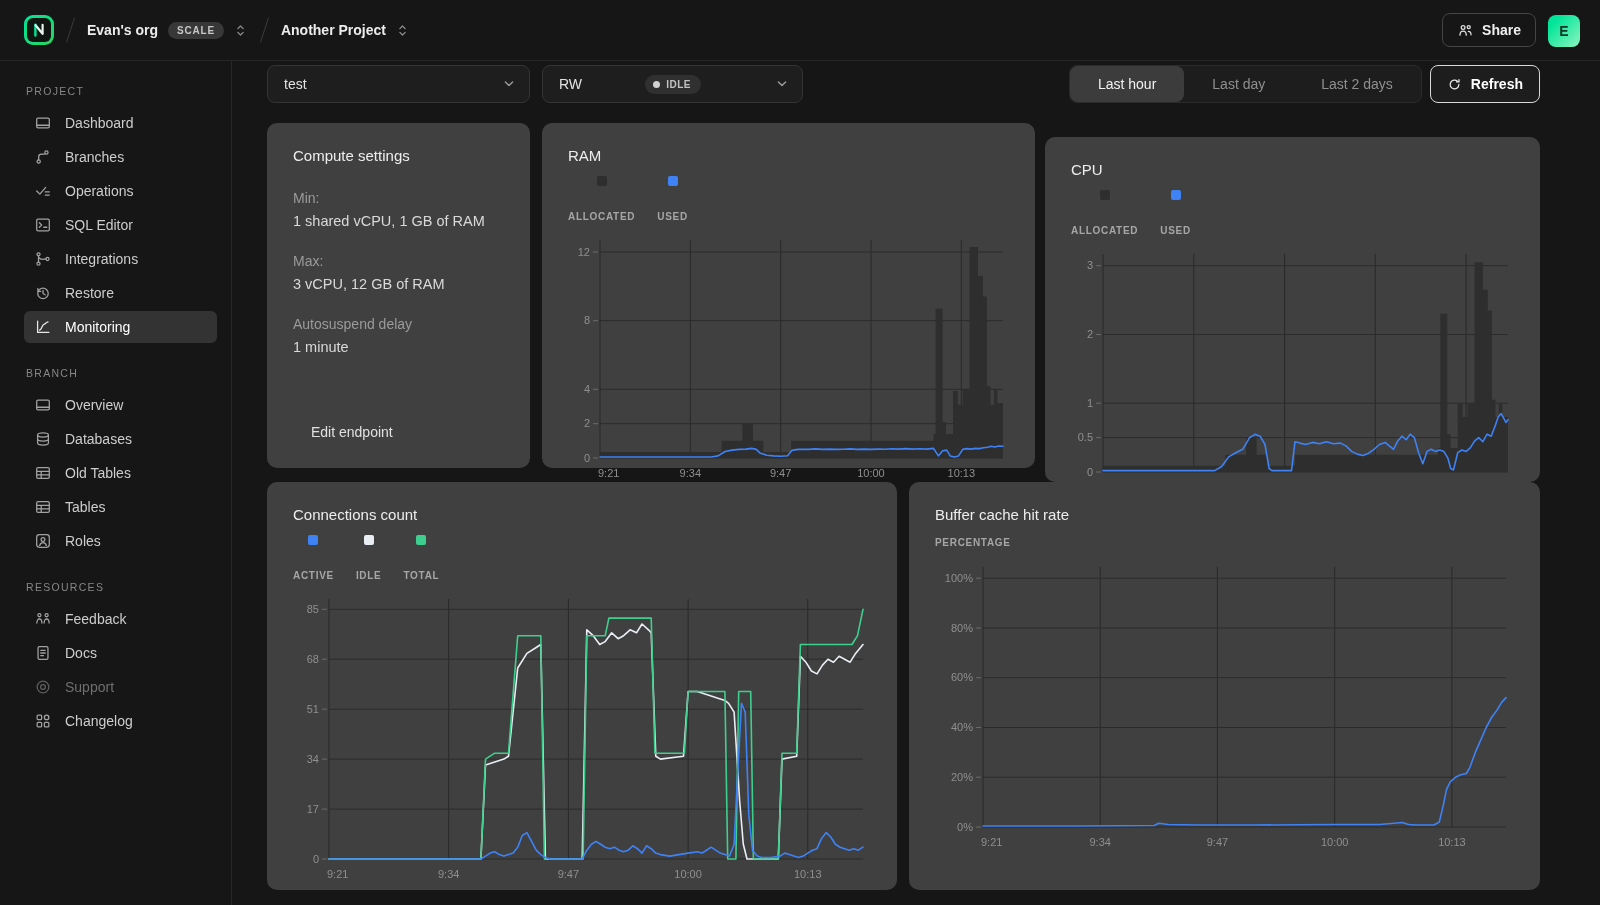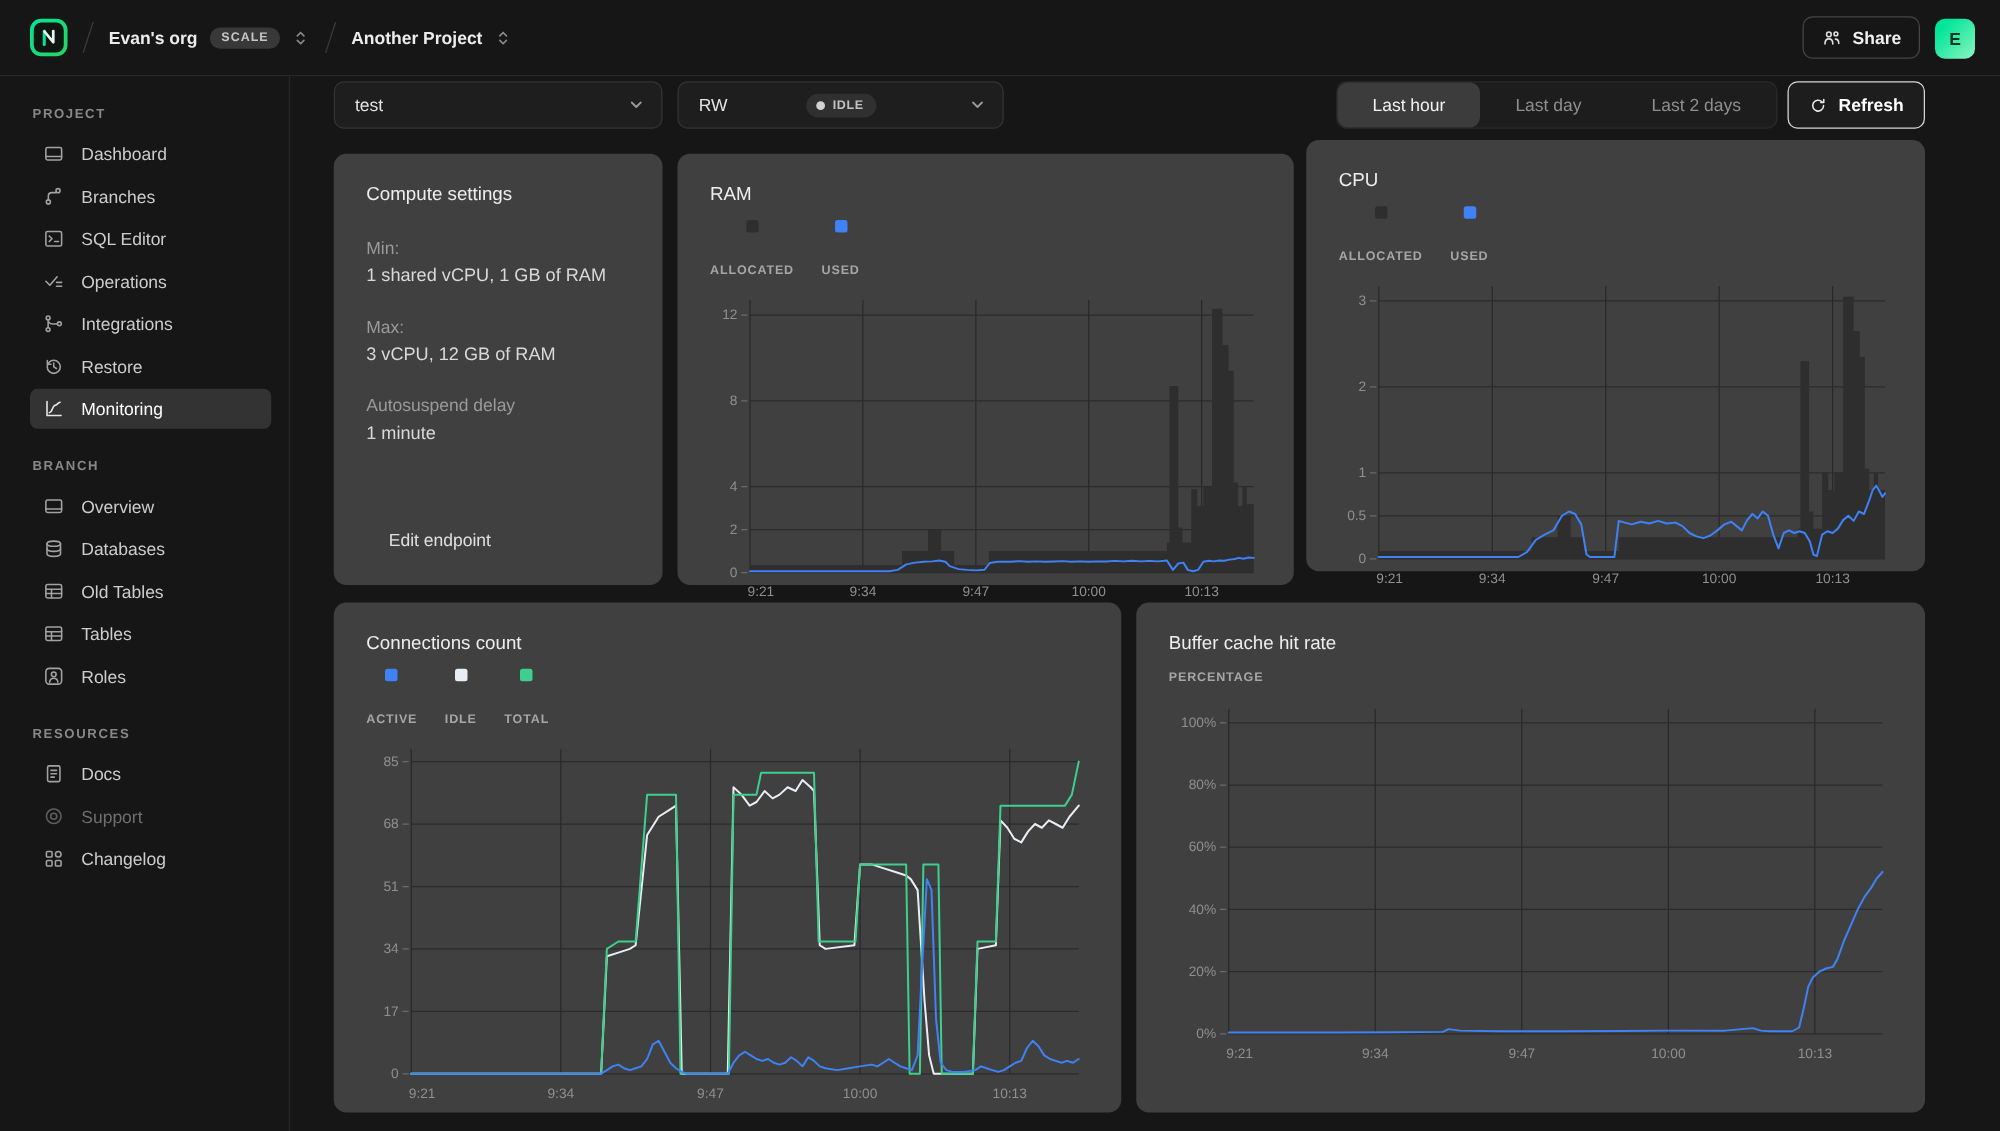--- a/index.html
+++ b/index.html
@@ -28,21 +28,21 @@
   .header-right { margin-left:auto; display:flex; align-items:flex-end; gap:12px; }
   .share-btn { display:flex; align-items:center; gap:8px; height:34px; padding:0 14px;
     border:1px solid #454545; border-radius:8px; color:#f0f0f0; font-size:14px;
     font-weight:600; cursor:pointer; background:transparent; }
   .avatar { width:32px; height:32px; border-radius:8px; cursor:pointer;
     background:linear-gradient(135deg,#00e599 20%,#8df5c0); color:#0b3524;
     font-weight:700; display:flex; align-items:center; justify-content:center; font-size:14px; }
   
   .sidebar { position:absolute; top:61px; left:0; bottom:0; width:232px;
     border-right:1px solid #272727; padding-top:24px; }
-  .side-sec-title { padding-left:26px; font-size:10.5px; font-weight:700;
+  .side-sec-title { padding-left:26px; font-size:10.5px; font-weight:400;
     letter-spacing:1.3px; color:#878787; margin:24px 0 10px; }
   .side-sec:first-child .side-sec-title { margin-top:0; }
   .side-item { display:flex; align-items:center; gap:13px; margin:2px 14px 2px 24px;
     padding:7px 10px; border-radius:6px; font-size:14px; color:#cdcdcd; cursor:pointer; }
   .side-item .ic { width:18px; height:18px; display:flex; color:#a2a2a2; }
   .side-item.active { background:#333333; color:#ffffff; }
   .side-item.active .ic { color:#e8e8e8; }
   .side-item.disabled { color:#6f6f6f; }
   .side-item.disabled .ic { color:#5f5f5f; }
   
@@ -65,21 +65,21 @@
     color:#8f8f8f; cursor:pointer; border-radius:8px; }
   .tab.active { background:#3c3c3c; color:#f2f2f2; }
   .refresh-btn { display:flex; align-items:center; gap:9px; height:38px; padding:0 16px;
     background:#1d1d1d; border:1px solid #d8d8d8; border-radius:8px; color:#ffffff;
     font-size:14px; font-weight:600; cursor:pointer; }
   .refresh-btn .ic { display:flex; color:#e8e8e8; }
   
   .card { position:absolute; background:#404040; border-radius:10px; padding:22px 26px; }
   .card-compute { left:35px;  top:62px;  width:263px; height:345px; }
   .card-ram     { left:310px; top:62px;  width:493px; height:345px; }
-  .card-cpu     { left:813px; top:51px;  width:495px; height:345px; }
+  .card-cpu     { left:813px; top:76px;  width:495px; height:345px; }
   .card-conn    { left:35px;  top:421px; width:630px; height:408px; }
   .card-buffer  { left:677px; top:421px; width:631px; height:408px; }
   .card-title { font-size:15px; color:#ededed; margin:2px 0 12px; font-weight:400; }
   .legend { display:flex; gap:22px; margin-bottom:4px; min-height:14px; align-items:center; }
   .legend-item { display:flex; align-items:center; gap:25px;flex-direction:column; }
   .legend-swatch { width:10px; height:10px; border-radius:2px; }
   .legend-label, .chart-subtitle { font-size:10px; font-weight:700; letter-spacing:.7px; color:#a6a6a6; }
   
   .card-compute .card-title { margin-bottom:26px; }
   .field-label { color:#9a9a9a; font-size:14px; margin-bottom:7px; }
@@ -155,36 +155,36 @@
             <circle cx="5.2" cy="15" r="1.8"></circle>
             <circle cx="13.8" cy="5" r="1.8"></circle>
             <path d="M5.2 13.2V9.8c0-2 1.2-3 3.2-3h3.4"></path>
           </svg>
         </span>
         <span>Branches</span>
       </div>
       <div class="side-item">
         <span class="ic">
           <svg width="18" height="18" viewBox="0 0 20 20" fill="none" stroke="currentColor" stroke-width="1.4" stroke-linecap="round" stroke-linejoin="round">
+            <path d="M3 10l3.5 3.5L13 6"></path>
+            <path d="M12.5 11h4.5"></path>
+            <path d="M12.5 14.5h4.5"></path>
+          </svg>
+        </span>
+        <span>Operations</span>
+      </div>
+      <div class="side-item">
+        <span class="ic">
+          <svg width="18" height="18" viewBox="0 0 20 20" fill="none" stroke="currentColor" stroke-width="1.4" stroke-linecap="round" stroke-linejoin="round">
             <rect x="3" y="3.5" width="14" height="13" rx="1.5"></rect>
             <path d="M6 7.5l2.5 2.5L6 12.5"></path>
             <path d="M10.8 12.5h3.4"></path>
           </svg>
         </span>
         <span>SQL Editor</span>
-      </div>
-      <div class="side-item">
-        <span class="ic">
-          <svg width="18" height="18" viewBox="0 0 20 20" fill="none" stroke="currentColor" stroke-width="1.4" stroke-linecap="round" stroke-linejoin="round">
-            <path d="M3 10l3.5 3.5L13 6"></path>
-            <path d="M12.5 11h4.5"></path>
-            <path d="M12.5 14.5h4.5"></path>
-          </svg>
-        </span>
-        <span>Operations</span>
       </div>
       <div class="side-item">
         <span class="ic">
           <svg width="18" height="18" viewBox="0 0 20 20" fill="none" stroke="currentColor" stroke-width="1.4" stroke-linecap="round" stroke-linejoin="round">
             <circle cx="5" cy="4.8" r="1.7"></circle>
             <circle cx="5" cy="15.2" r="1.7"></circle>
             <circle cx="15" cy="10" r="1.7"></circle>
             <path d="M5 6.5v7"></path>
             <path d="M5.6 8.5c1.6 3 4.7 1.5 7.6 1.5"></path>
           </svg>
@@ -256,20 +256,31 @@
             <rect x="3" y="3" width="14" height="14" rx="3"></rect>
             <circle cx="10" cy="8.3" r="2.1"></circle>
             <path d="M6.3 15.2c.4-2.4 1.7-3.4 3.7-3.4s3.3 1 3.7 3.4"></path>
           </svg>
         </span>
         <span>Roles</span>
       </div>
     </div>
     <div class="side-sec">
       <div class="side-sec-title">RESOURCES</div>
+      <div class="side-item">
+        <span class="ic">
+          <svg width="18" height="18" viewBox="0 0 20 20" fill="none" stroke="currentColor" stroke-width="1.4" stroke-linecap="round" stroke-linejoin="round">
+            <circle cx="6" cy="5.8" r="1.7"></circle>
+            <circle cx="14" cy="5.8" r="1.7"></circle>
+            <path d="M3.2 14.5c0-3 1.3-4.5 2.8-4.5s2.8 1.5 2.8 4.5"></path>
+            <path d="M11.2 14.5c0-3 1.3-4.5 2.8-4.5s2.8 1.5 2.8 4.5"></path>
+          </svg>
+        </span>
+        <span>Feedback</span>
+      </div>
       <div class="side-item">
         <span class="ic">
           <svg width="18" height="18" viewBox="0 0 20 20" fill="none" stroke="currentColor" stroke-width="1.4" stroke-linecap="round" stroke-linejoin="round">
             <rect x="4.5" y="3" width="11" height="14" rx="1.5"></rect>
             <path d="M7.5 7h5M7.5 10h5M7.5 13h3"></path>
           </svg>
         </span>
         <span>Docs</span>
       </div>
       <div class="side-item disabled">

